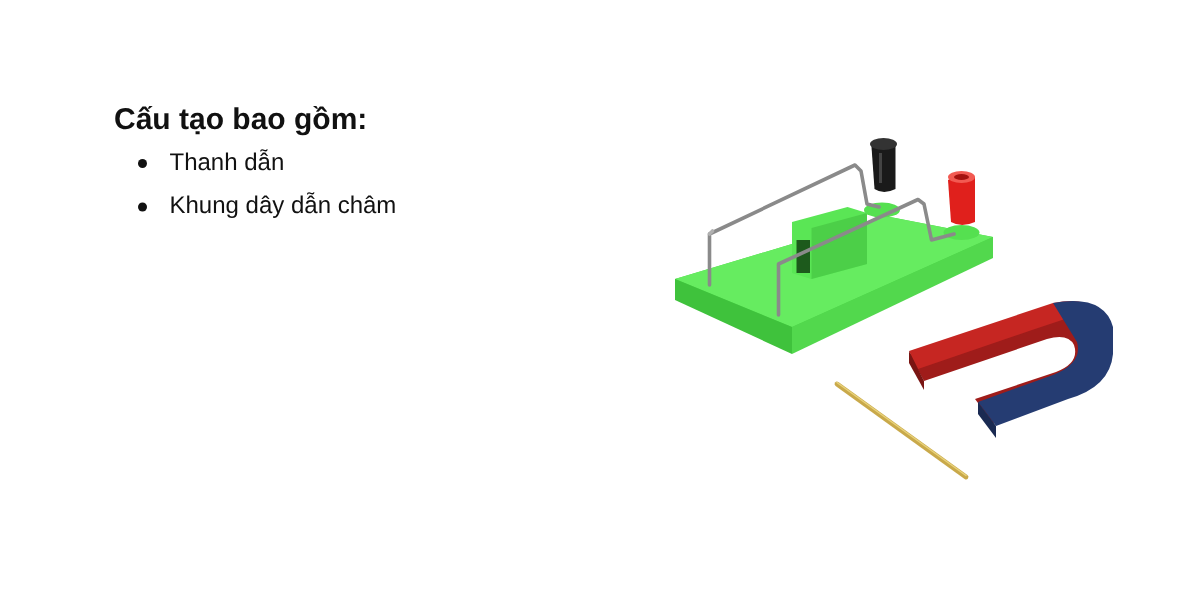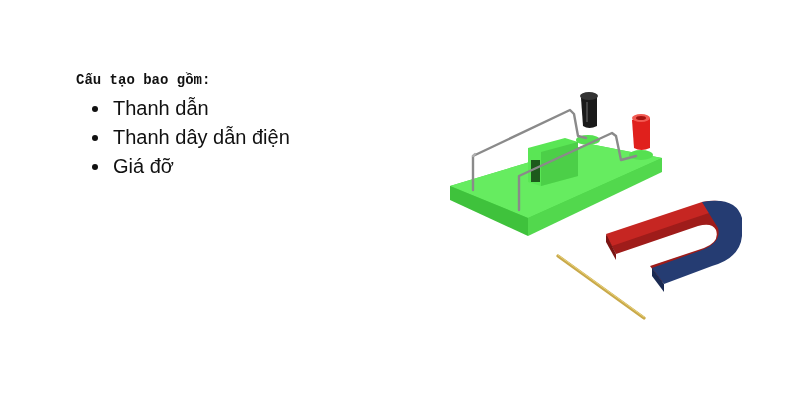--- a/index.html
+++ b/index.html
@@ -1,39 +1,38 @@
 <!DOCTYPE html>
 <html><head>
   <meta charset="utf-8">
   <style>
     html, body { margin: 0; padding: 0; }
     body {
       width: 800px; height: 400px; background: #ffffff; position: relative; overflow: hidden;
       font-family: "Liberation Sans", sans-serif; color: #111111;
     }
     .content { position: absolute; left: 76px; top: 66px; }
-    .heading { font-size: 14px; font-weight: bold; line-height: 28px; margin: 0; font-family: Liberation Mono, monospace; }
+    .heading { font-size: 20px; font-weight: bold; line-height: 28px; margin: 0; }
     ul.items { margin: 0; padding: 0 0 0 37px; list-style: none; }
-    ul.items li { font-size: 20px; line-height: 29px; position: relative; }
+    ul.items li { font-size: 16px; line-height: 29px; position: relative; }
     ul.items li .bullet {
       position: absolute; left: -21px; top: 12px; width: 6px; height: 6px;
       background: #111111; border-radius: 50%;
     }
     .photo { position: absolute; left: 440px; top: 78px; width: 340px; height: 250px; }
     .photo svg { display: block; }
   </style>
 </head>
 <body>
 
 <div class="content">
   <p class="heading">Cấu tạo bao gồm:</p>
   <ul class="items">
     <li><span class="bullet"></span><span>Thanh dẫn</span></li>
-    <li><span class="bullet"></span><span>Thanh dây dẫn điện</span></li>
-    <li><span class="bullet"></span><span>Giá đỡ</span></li>
+    <li><span class="bullet"></span><span>Khung dây dẫn châm</span></li>
   </ul>
 </div>
 
 <div class="photo" role="img" aria-label="Bộ thí nghiệm: giá đỡ nhựa xanh lá với khung dây, hai cọc nối đen và đỏ, nam châm chữ U đỏ-xanh và thanh dẫn bằng đồng">
   <svg width="340" height="250" viewBox="0 0 340 250" xmlns="http://www.w3.org/2000/svg">
 
     <g>
       <path d="M10 108 L150 66 L222 80 L222 92 L88 155 L10 118 Z" fill="#4fd64c"></path>
       <path d="M10 108 L150 66 L222 80 L88 140 Z" fill="#66ec60"></path>
       <path d="M10 108 L88 140 L88 158 L10 122 Z" fill="#3fc23c"></path>

